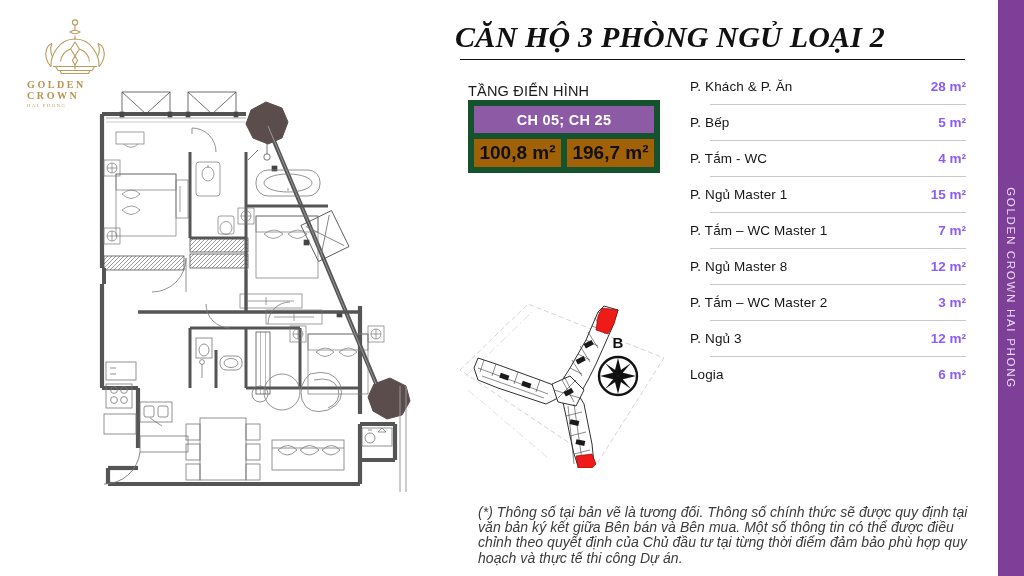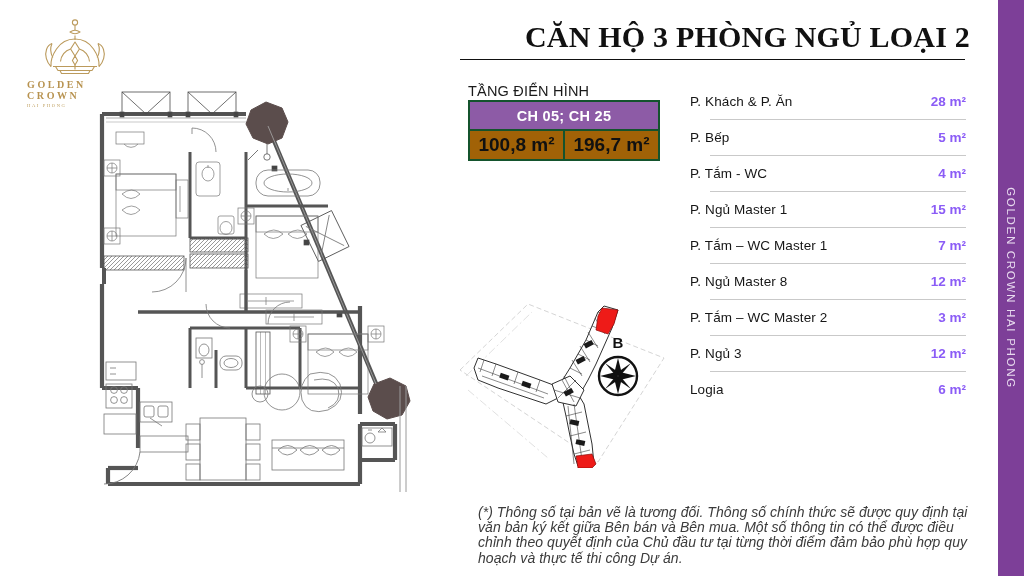--- a/index.html
+++ b/index.html
@@ -72,21 +72,22 @@
     width: 395px;
     height: 425px;
   }
 
   
   #title-wrap {
     position: absolute;
     left: 455px;
     top: 18px;
     width: 515px;
-    text-align: right;
+    text-align: left;
+    font-style: italic;
   }
   #page-title {
     font-family: "Liberation Serif", serif;
     font-size: 30px;
     font-weight: 700;
     letter-spacing: 0.2px;
     color: #111;
     line-height: 38px;
     white-space: nowrap;
   }
@@ -112,21 +113,21 @@
     letter-spacing: 0.2px;
     margin-bottom: 1px;
     white-space: nowrap;
   }
   #unit-table {
     border-collapse: collapse;
     width: 192px;
     table-layout: fixed;
   }
   #unit-table td {
-    border: 2px solid #14532d;
+    border: 6px solid #14532d;
     text-align: center;
     font-weight: 700;
   }
   #unit-header-cell {
     background: #8d5ba6;
     color: #ffffff;
     font-size: 14.5px;
     height: 25px;
     letter-spacing: 0.3px;
   }
@@ -134,21 +135,21 @@
     background: #a16207;
     color: #111;
     font-size: 19px;
     height: 26px;
   }
 
   
   #room-list {
     position: absolute;
     left: 688px;
-    top: 83px;
+    top: 68px;
     width: 278px;
   }
   .room-row {
     display: flex;
     align-items: center;
     justify-content: space-between;
     height: 36px;
     position: relative;
     padding-left: 2px;
   }

